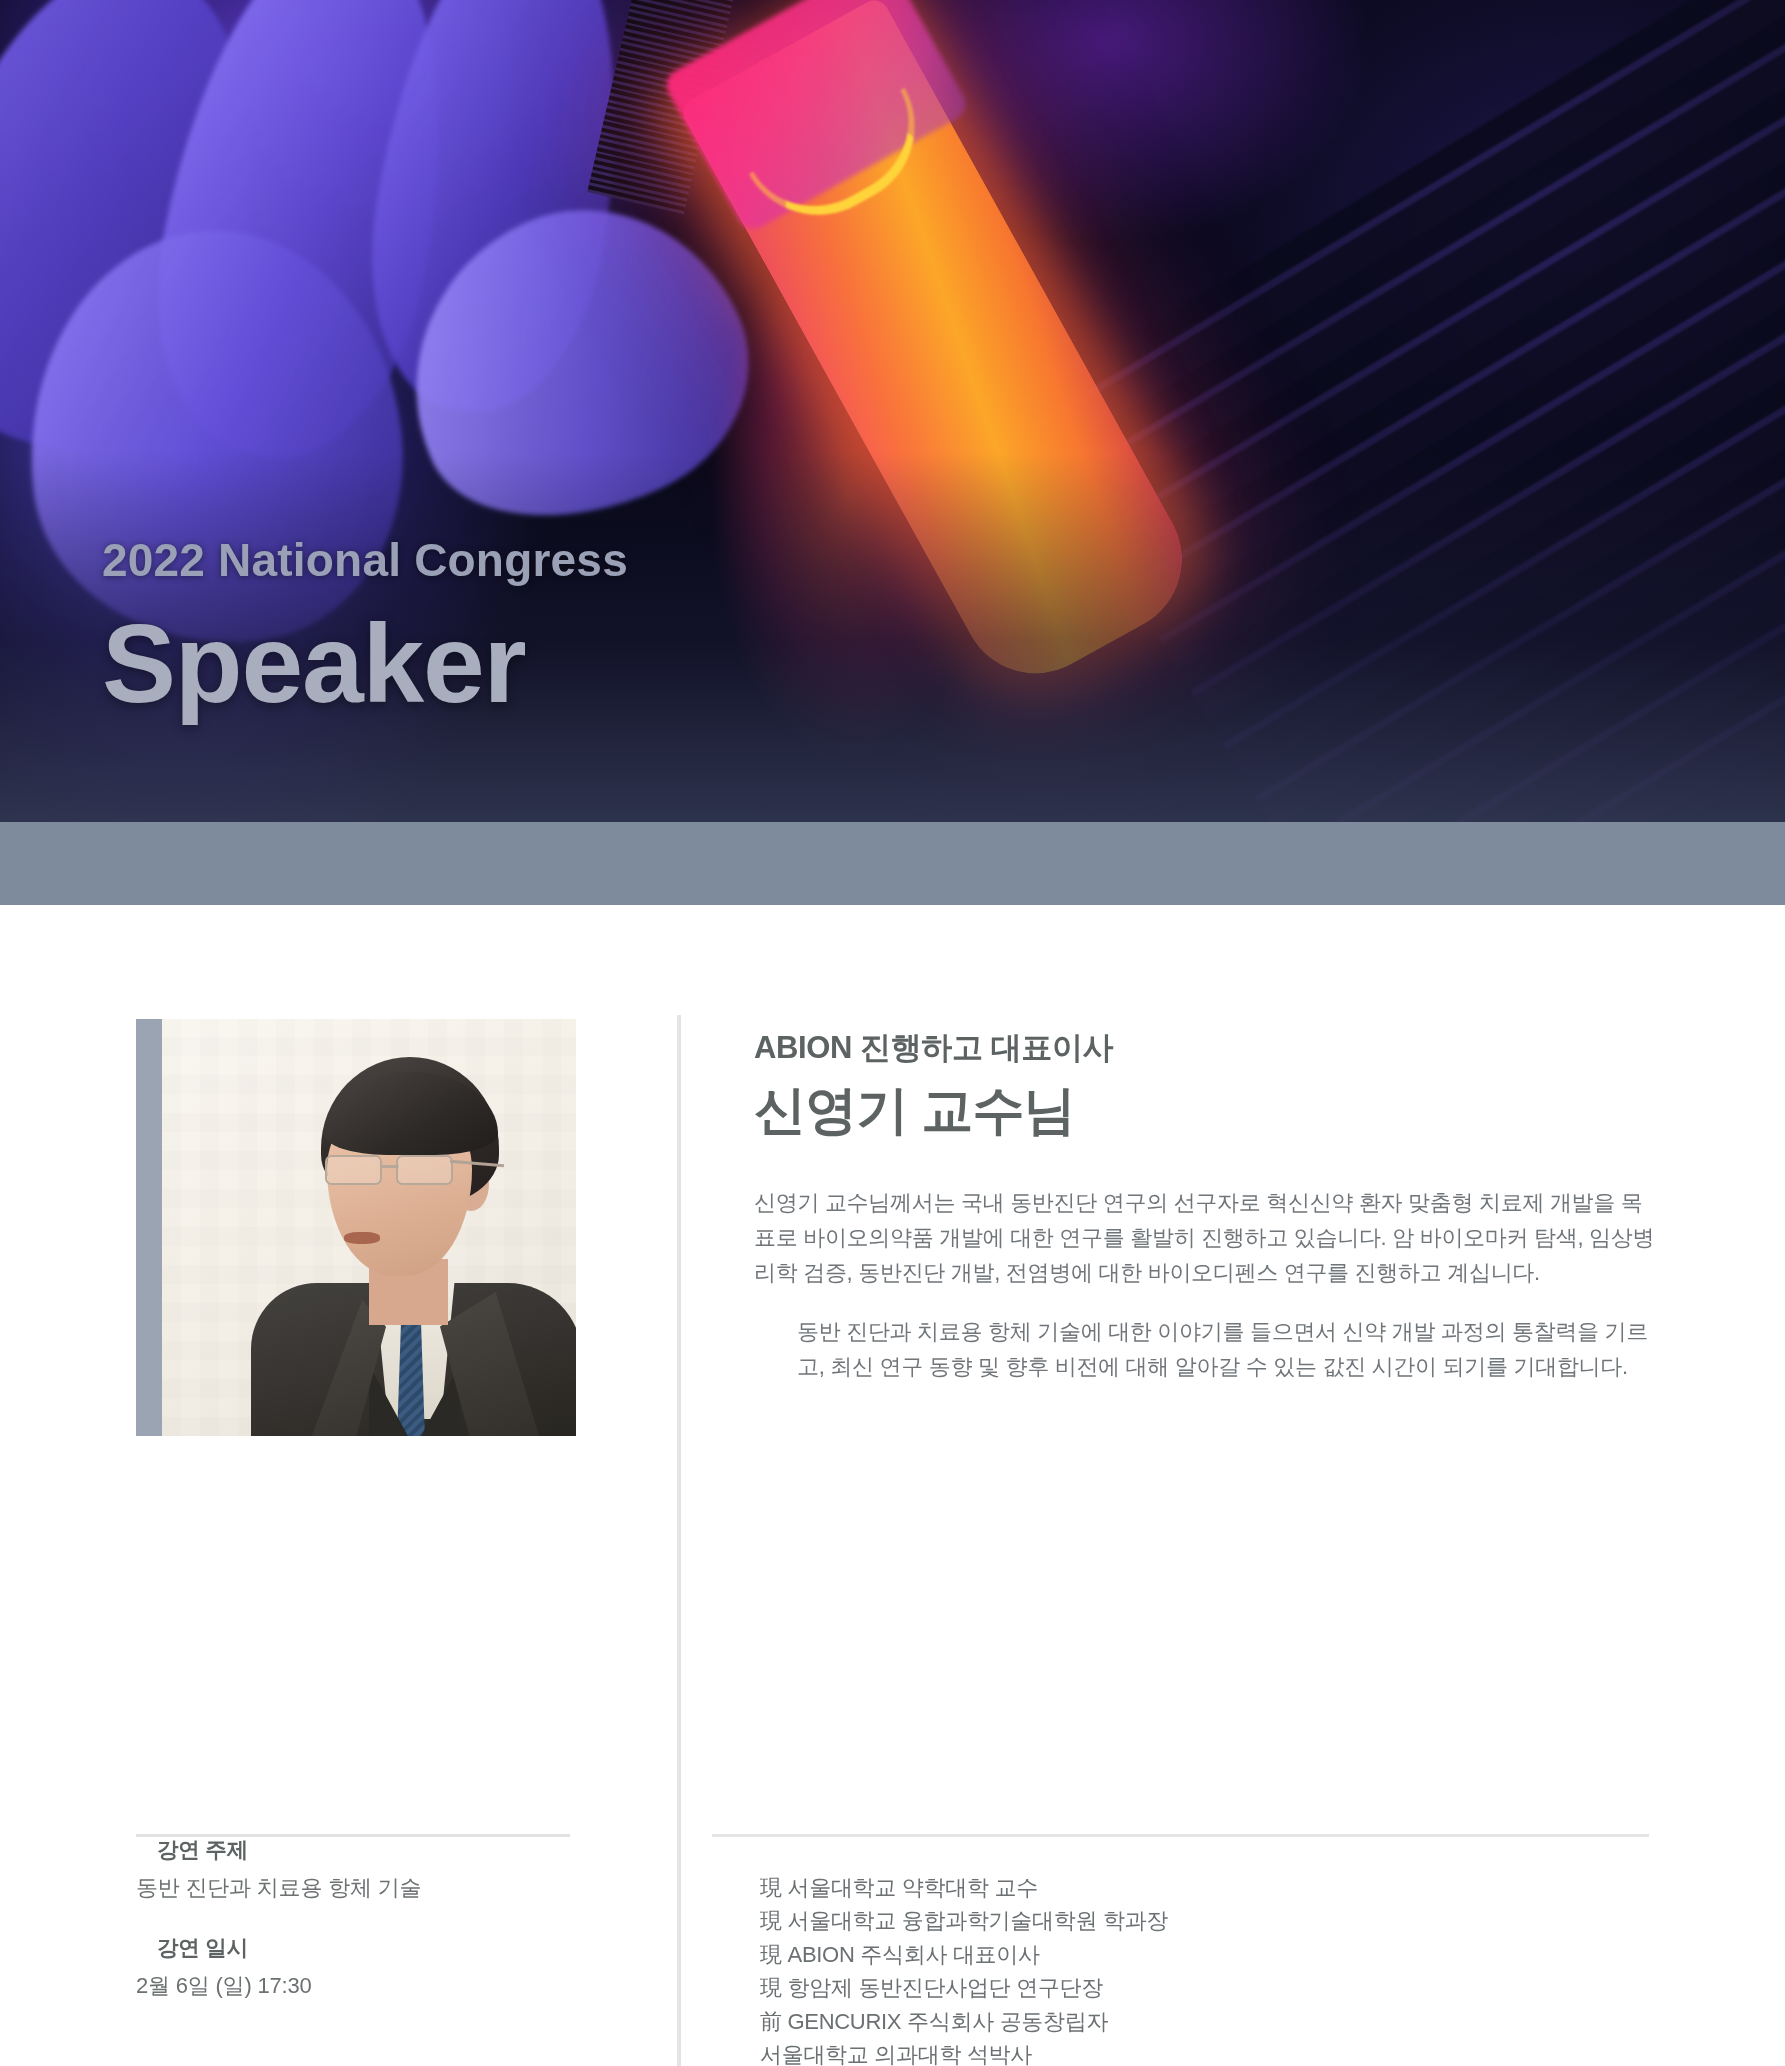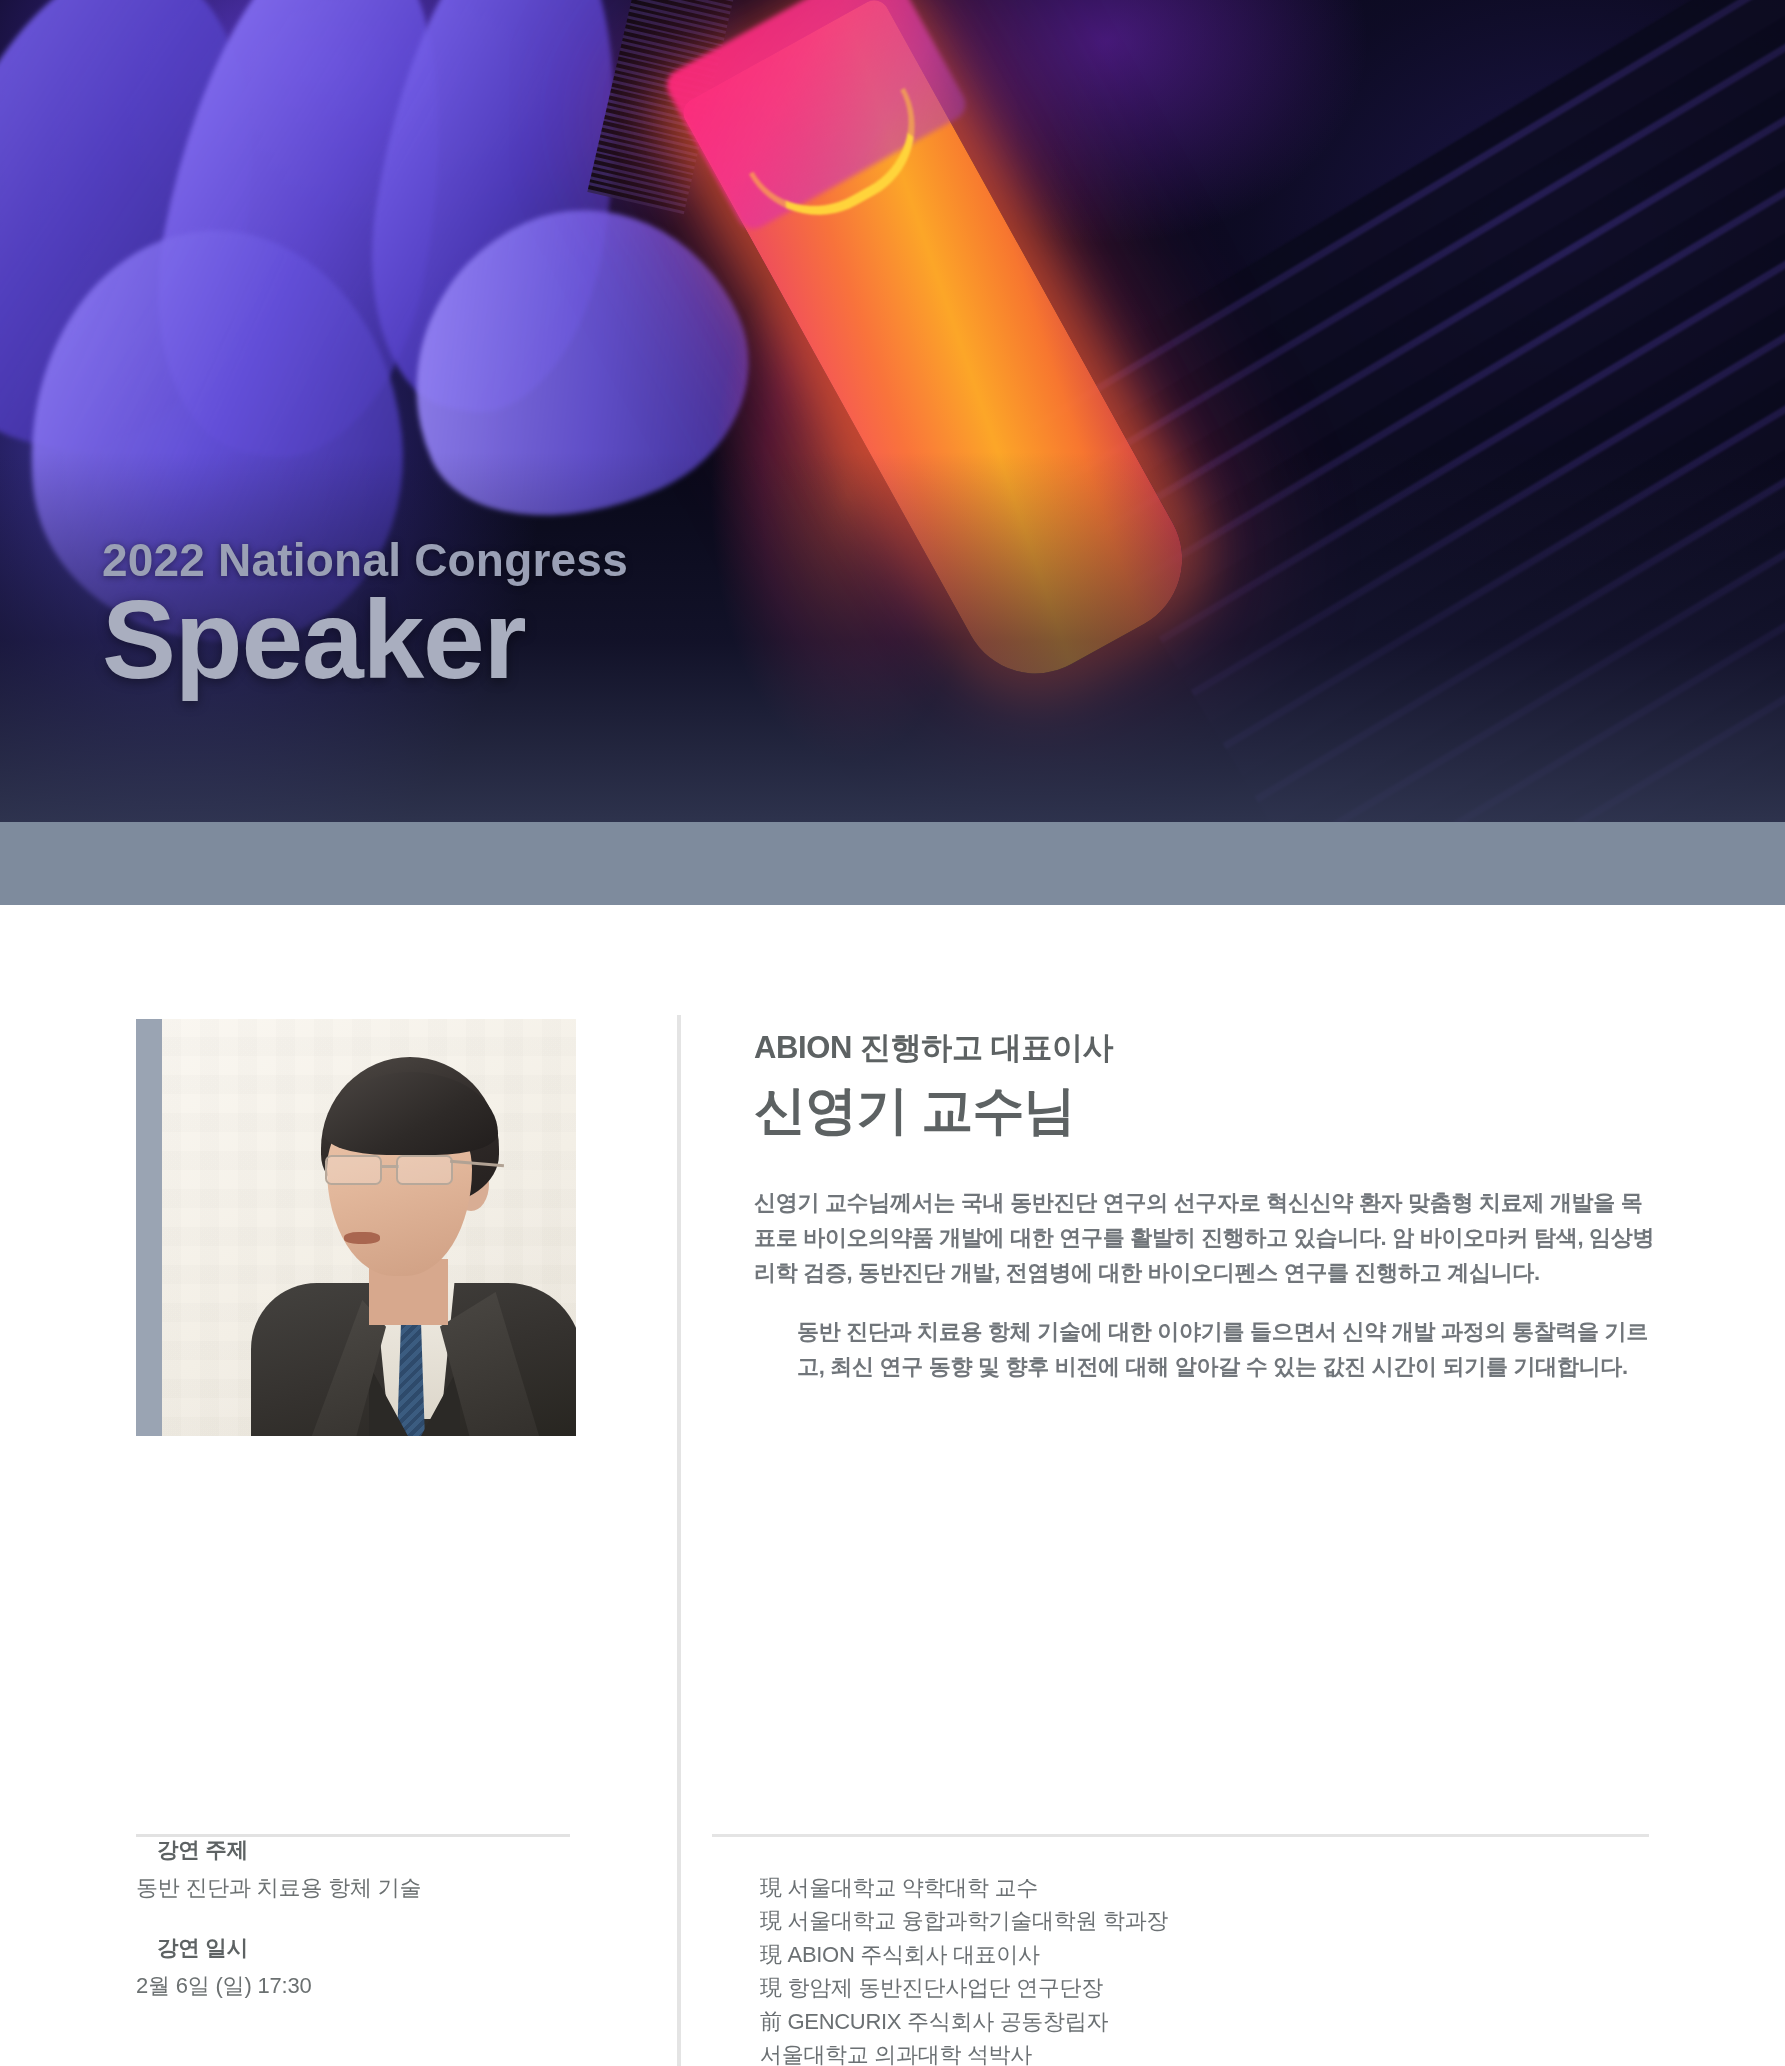--- a/index.html
+++ b/index.html
@@ -164,21 +164,21 @@
   }
   .kicker {
     font-size: 46px;
     font-weight: 700;
     letter-spacing: 0.2px;
     color: #9aa0b5;
     line-height: 1;
     text-shadow: 0 1.2px 7.4px rgba(0,0,0,0.45);
   }
   .hero-title {
-    margin-top: 1px;
+    margin-top: 25px;
     font-size: 111px;
     font-weight: 700;
     letter-spacing: -1.2px;
     color: #a9aebf;
     line-height: 1.02;
     text-shadow: 0 2.5px 11.6px rgba(0,0,0,0.40);
   }
 
   
   .grey-band {
@@ -388,21 +388,21 @@
     margin-top: 14px;
     font-size: 52px;
     font-weight: 700;
     color: #5d6263;
     letter-spacing: -0.8px;
     line-height: 1.18;
   }
   .bio {
     margin-top: 43px;
     font-size: 22px;
-    font-weight: 700;
+    font-weight: 400;
     color: #70757a;
     line-height: 1.60;
     letter-spacing: -0.3px;
   }
   .bio p + p { margin-top: 24px; margin-left: 43px; }
 
   .hr-right {
     position: absolute;
     left: 712px; top: 929px;
     width: 937px; height: 2.9px;

